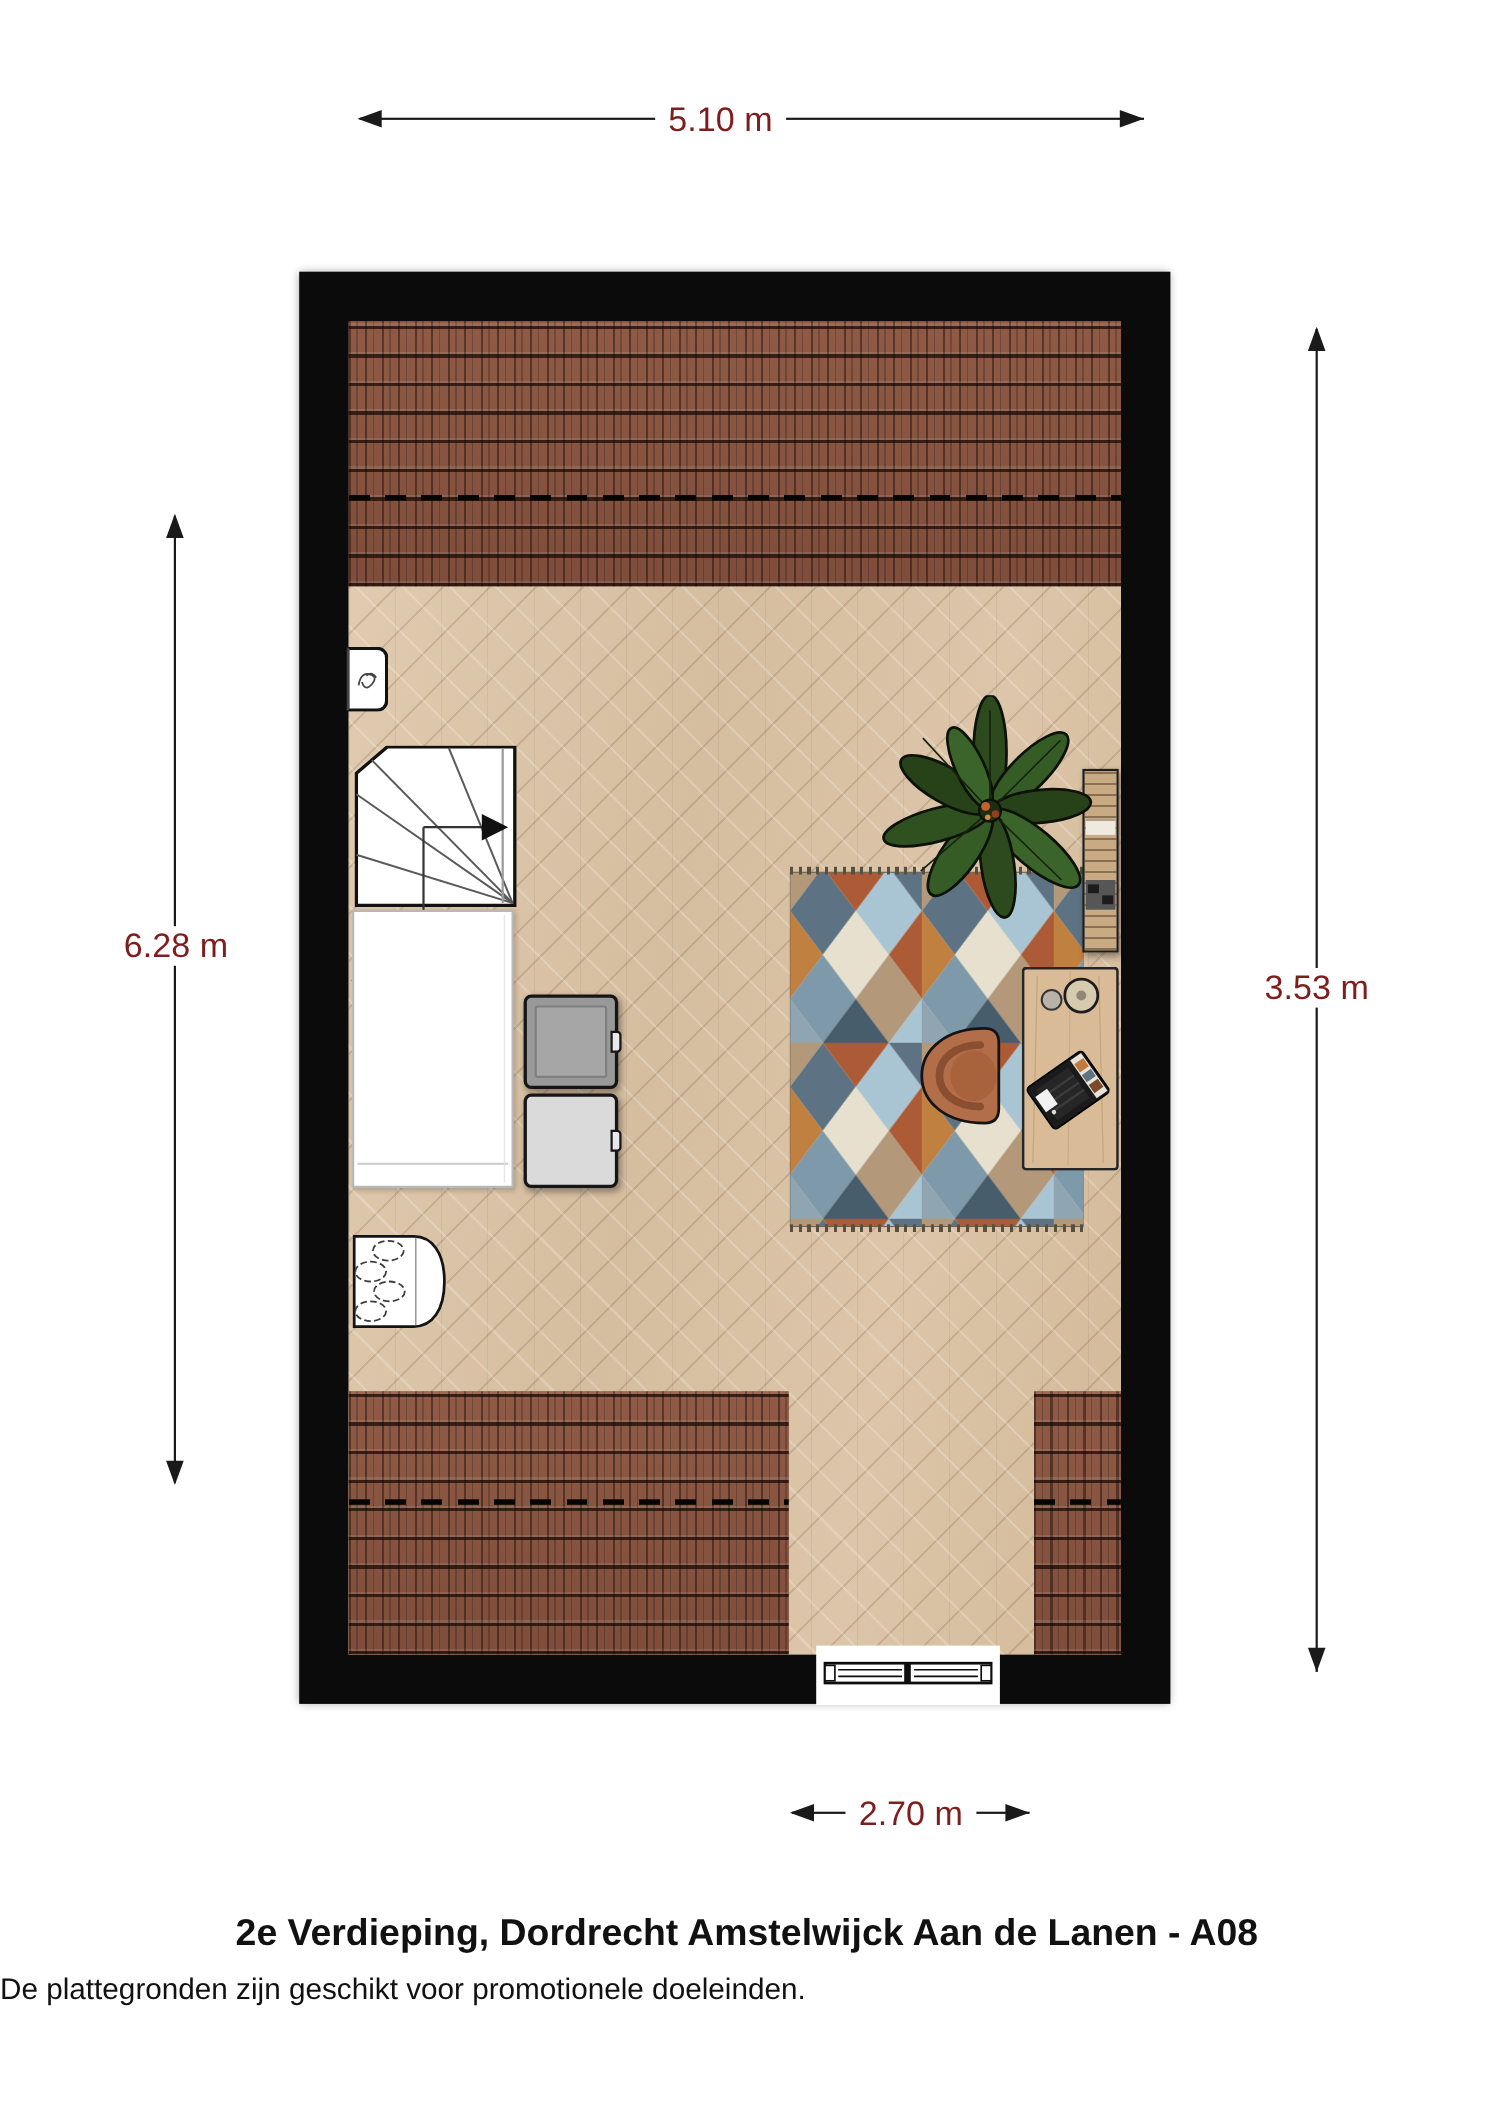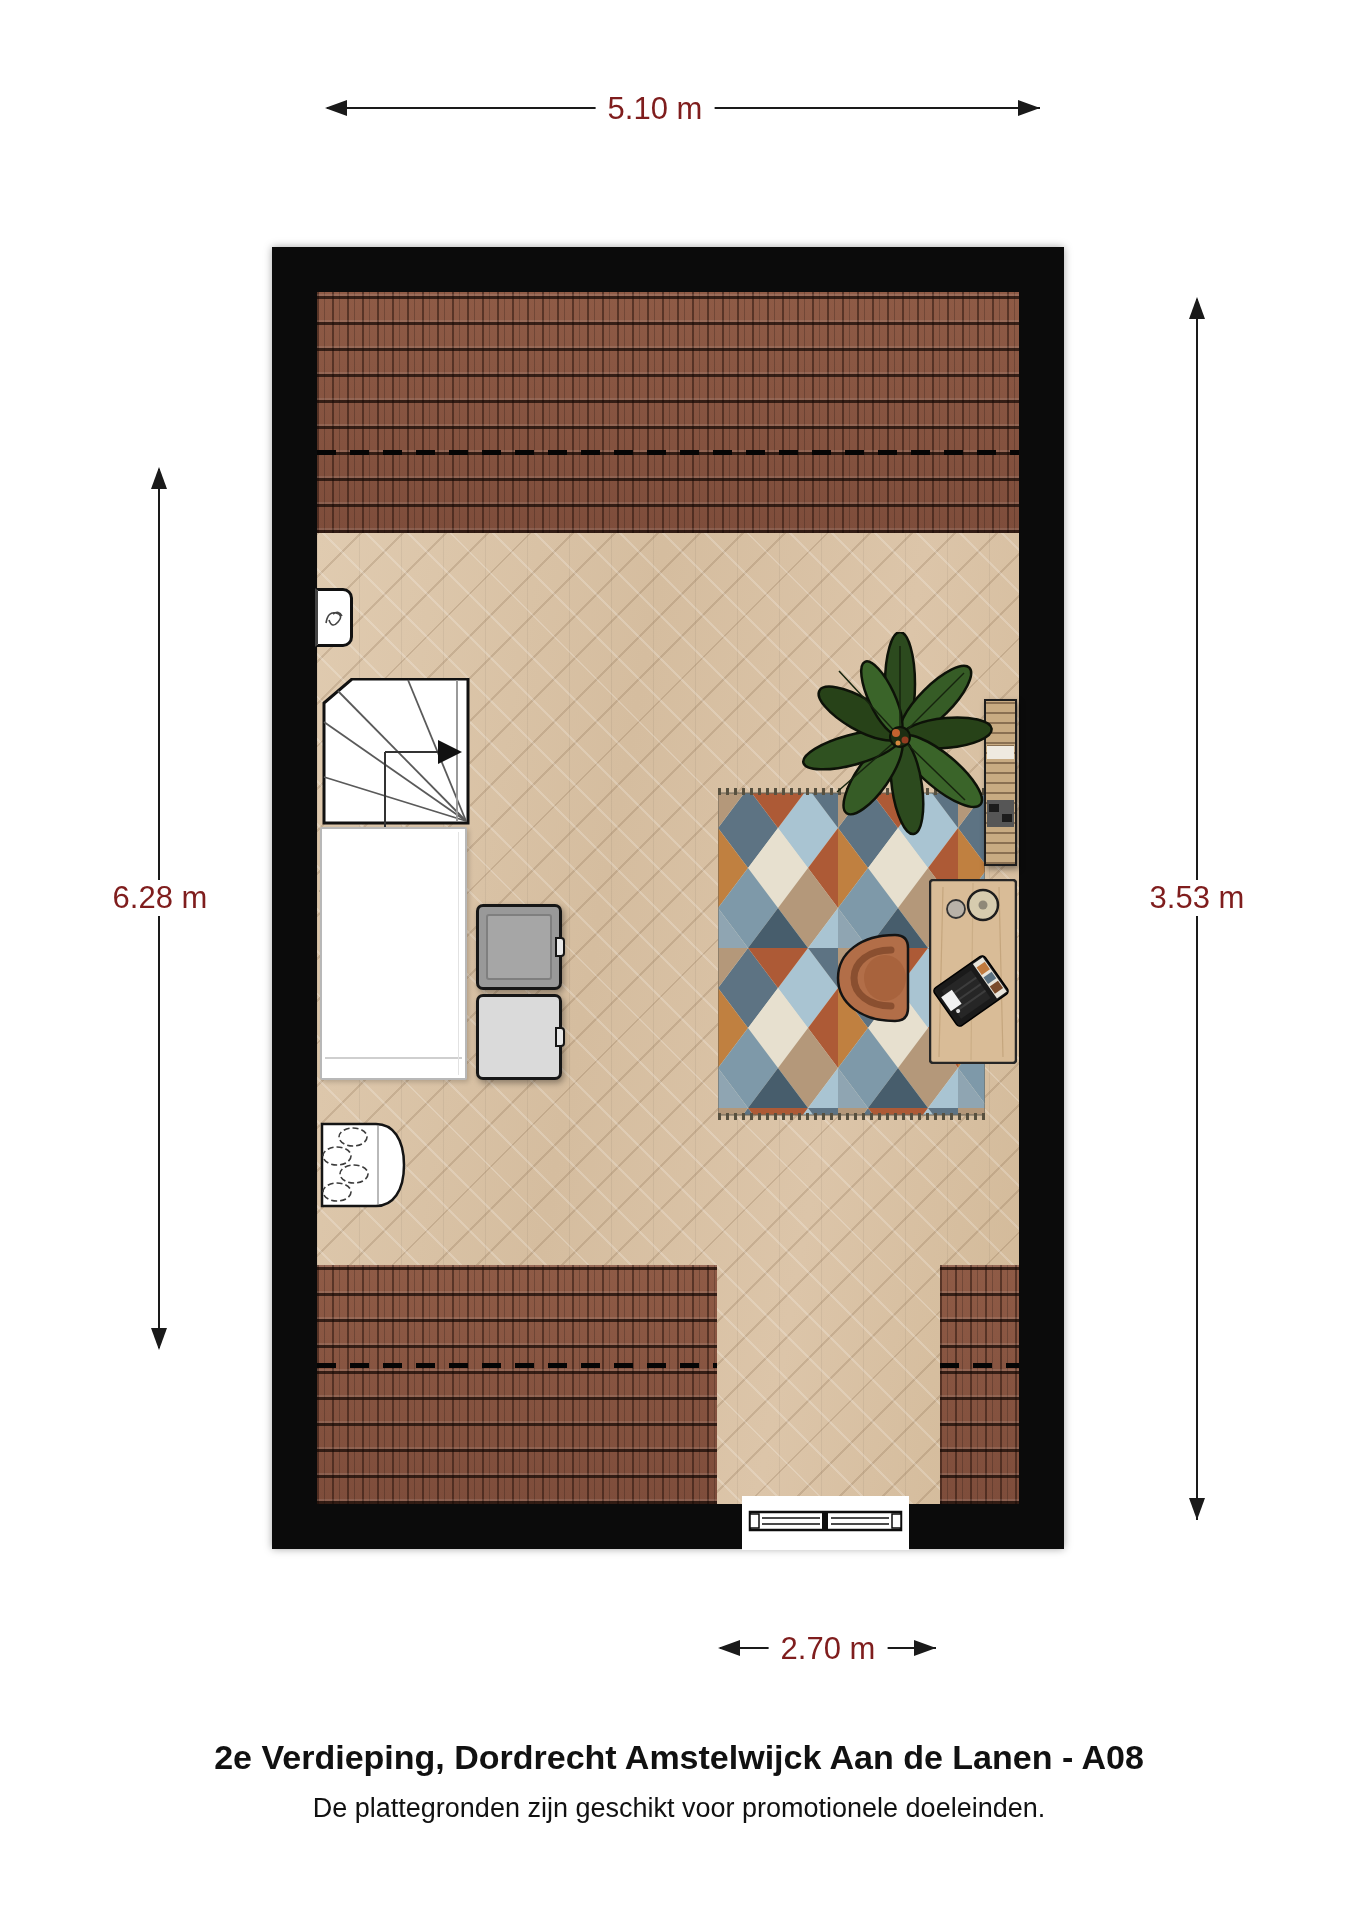--- a/index.html
+++ b/index.html
@@ -51,39 +51,39 @@
     background:repeating-linear-gradient(0deg,#8a7052 0 2px,#c8ab82 2px 10px);
     border:2px solid #1d1d1d;box-shadow:2px 3px 6px rgba(0,0,0,.4);
   }
   .shelf-white{position:absolute;left:1px;right:1px;background:#efeae0;border-top:1px solid #8a7052;}
   .shelf-gray{position:absolute;left:1px;right:1px;background:#565656;}
   .shelf-gray i{position:absolute;background:#1c1c1c;width:10px;height:8px;display:block;}
   .rug-fringe{background:repeating-linear-gradient(90deg,#57503f 0 3px,rgba(0,0,0,0) 3px 8px);height:7px;}
 
   
   .title{position:absolute;left:0;width:100%;text-align:center;font-weight:bold;font-size:34px;color:#111;}
-  .subtitle{position:absolute;left:0;width:100%;text-align:center;font-size:27px;color:#111;}
+  .subtitle{position:absolute;left:0;width:100%;font-size:27px;color:#111;}
 </style>
 </head>
 <body>
 
 <div class="page">
 
   <div>
     <div class="dim-line-h abs" style="left:327px;top:107px;width:713px;"></div>
     <div class="arr arr-left" style="left:325px;top:100px;"></div>
     <div class="arr arr-right" style="left:1018px;top:100px;"></div>
     <span class="dim-label" style="left:655px;top:109px;">5.10 m</span>
   </div>
 
   <div>
     <div class="dim-line-v abs" style="left:158px;top:469px;height:879px;"></div>
     <div class="arr arr-up" style="left:151px;top:467px;"></div>
     <div class="arr arr-down" style="left:151px;top:1328px;"></div>
-    <span class="dim-label" style="left:160px;top:898px;">6.28 m</span>
+    <span class="dim-label" style="left:160px;top:860px;">6.28 m</span>
   </div>
 
   <div>
     <div class="dim-line-v abs" style="left:1196px;top:299px;height:1221px;"></div>
     <div class="arr arr-up" style="left:1189px;top:297px;"></div>
     <div class="arr arr-down" style="left:1189px;top:1498px;"></div>
     <span class="dim-label" style="left:1197px;top:898px;">3.53 m</span>
   </div>
 
   <div>

